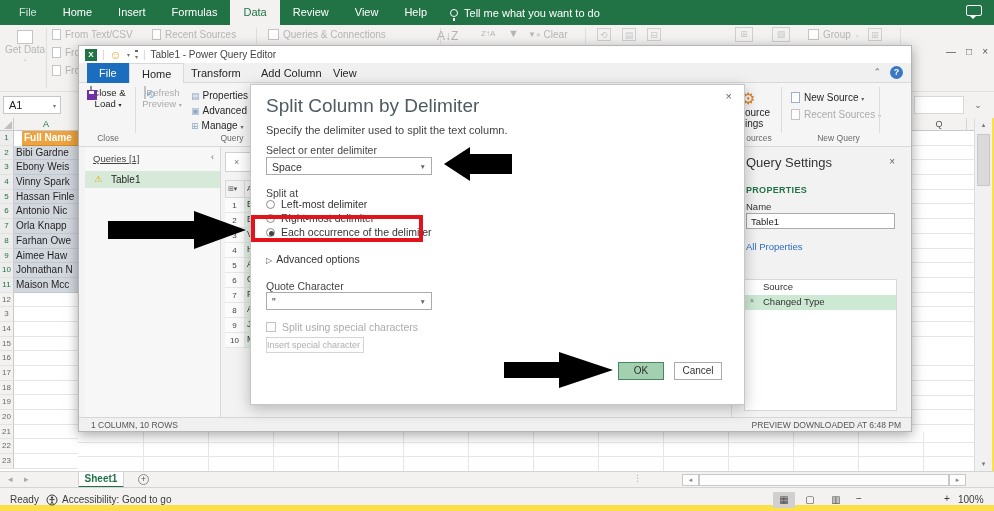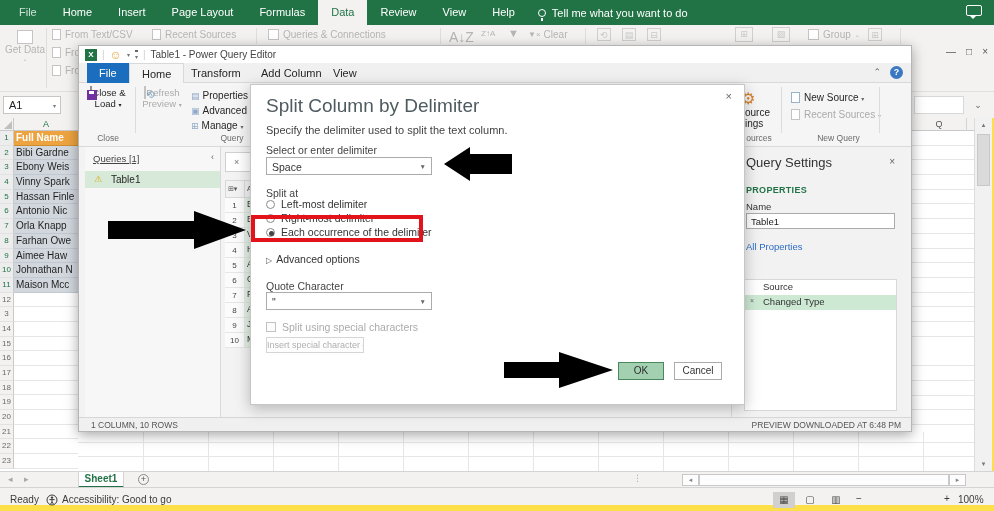--- a/index.html
+++ b/index.html
@@ -36,21 +36,21 @@
   
   #grid-left { left:0; top:118px; width:78px; height:353px; background:#fff; z-index:1; }
   #corner { position:absolute; left:0; top:0; width:14px; height:13px; background:#F3F2F1; border-right:1px solid #C9C9C9; border-bottom:1px solid #C9C9C9; }
   #corner:after { content:""; position:absolute; right:1px; bottom:1px; border:4px solid transparent; border-right-color:#BFBFBF; border-bottom-color:#BFBFBF; }
   #colA-head { position:absolute; left:14px; top:0; width:64px; height:13px; background:#F3F2F1; border-bottom:1px solid #C9C9C9; font-size:9px; color:#217346; text-align:center; line-height:13px; }
   #row-headers { position:absolute; left:0; top:13px; width:14px; }
   .rowhdr { height:14.7px; background:#F3F2F1; border-right:1px solid #C9C9C9; border-bottom:1px solid #E2E2E2; font-size:8px; color:#6a6a6a; text-align:center; line-height:14px; }
   .rowhdr.sel { color:#217346; background:#EDEDED; }
   #colA-cells { position:absolute; left:14px; top:13px; width:64px; }
   .cellA { height:14.7px; font-size:10px; color:#1f1f1f; padding:1px 0 0 2px; white-space:nowrap; overflow:hidden; border-bottom:1px solid #E6E6E6; }
-  .cellA.hdr { background:#EDA33F; color:#fff; font-weight:bold; border-bottom:1px solid #D08F2F; }
+  .cellA.hdr { background:#EDA33F; color:#fff; font-weight:bold; border-bottom:1px solid #D08F2F;margin-left:8px; }
   .cellA.sel { background:#D2D7DE; border-bottom:1px solid #C2C8D0; }
 
   
   #grid-right { left:912px; top:118px; width:62px; height:353px; background:#fff; z-index:1; }
   #q-headrow { position:absolute; left:0; top:0; width:62px; height:13px; background:#F3F2F1; border-bottom:1px solid #C9C9C9; }
   #q-label { position:absolute; left:0; top:0; width:55px; text-align:center; font-size:9px; color:#555; line-height:13px; border-right:1px solid #D4D4D4; }
   #grid-right-body { position:absolute; left:0; top:13px; width:62px; height:340px;
      background-image:repeating-linear-gradient(to bottom,#fff 0 13.7px,#E6E6E6 13.7px 14.7px),linear-gradient(to right,transparent 54px,#E6E6E6 54px 55px,transparent 55px); }
   #vscroll { left:974px; top:118px; width:18px; height:353px; background:#F1F1F1; border-left:1px solid #DCDCDC; z-index:1; }
   .scroll-btn { position:absolute; left:0; width:17px; height:14px; color:#777; font-size:7px; text-align:center; line-height:14px; }
@@ -169,21 +169,20 @@
 </style>
 </head>
 <body>
 
 <div id="stage">
 
   <div id="xl-tabbar" class="abs">
     <span class="xl-tab dim">File</span>
     <span class="xl-tab">Home</span>
     <span class="xl-tab">Insert</span>
-    <span class="xl-tab">Page Layout</span>
     <span class="xl-tab">Formulas</span>
     <span class="xl-tab active">Data</span>
     <span class="xl-tab">Review</span>
     <span class="xl-tab">View</span>
     <span class="xl-tab">Help</span>
     <span id="tellme">
         <span class="bulb"></span>
         <span>Tell me what you want to do</span>
       </span>
   </div>
@@ -211,21 +210,21 @@
     <div class="ribbon-item" style="left:152px; top:4px;">
         <span class="gicon"></span>
         <span class="gray-lbl">Recent Sources</span>
       </div>
     <div class="vsep" style="left:256px; top:3px; height:16px;"></div>
     <div class="ribbon-item" style="left:268px; top:4px;">
         <span class="gicon" style="width:11px;"></span>
         <span class="gray-lbl">Queries &amp; Connections</span>
       </div>
     <div class="vsep" style="left:440px; top:3px; height:16px;"></div>
-    <span class="gray-lbl abs" style="left:449px; top:4px; font-size:14px;">A↓Z</span>
+    <span class="gray-lbl abs" style="left:437px; top:4px; font-size:12px;">A↓Z</span>
     <span class="gray-lbl abs" style="left:481px; top:4px; font-size:8px;">Z↑A</span>
     <span class="gray-lbl abs" style="left:508px; top:2px; font-size:11px;">▼</span>
     <div class="ribbon-item" style="left:528px; top:4px;">
         <span class="gray-lbl" style="font-size:8px; margin-right:3px;">▼×</span>
         <span class="gray-lbl">Clear</span>
       </div>
     <div class="vsep" style="left:585px; top:3px; height:16px;"></div>
     <span class="minibox" style="left:597px; top:3px;">⟲</span>
     <span class="minibox" style="left:622px; top:3px;">▤</span>
     <span class="minibox" style="left:647px; top:3px;">⊟</span>

